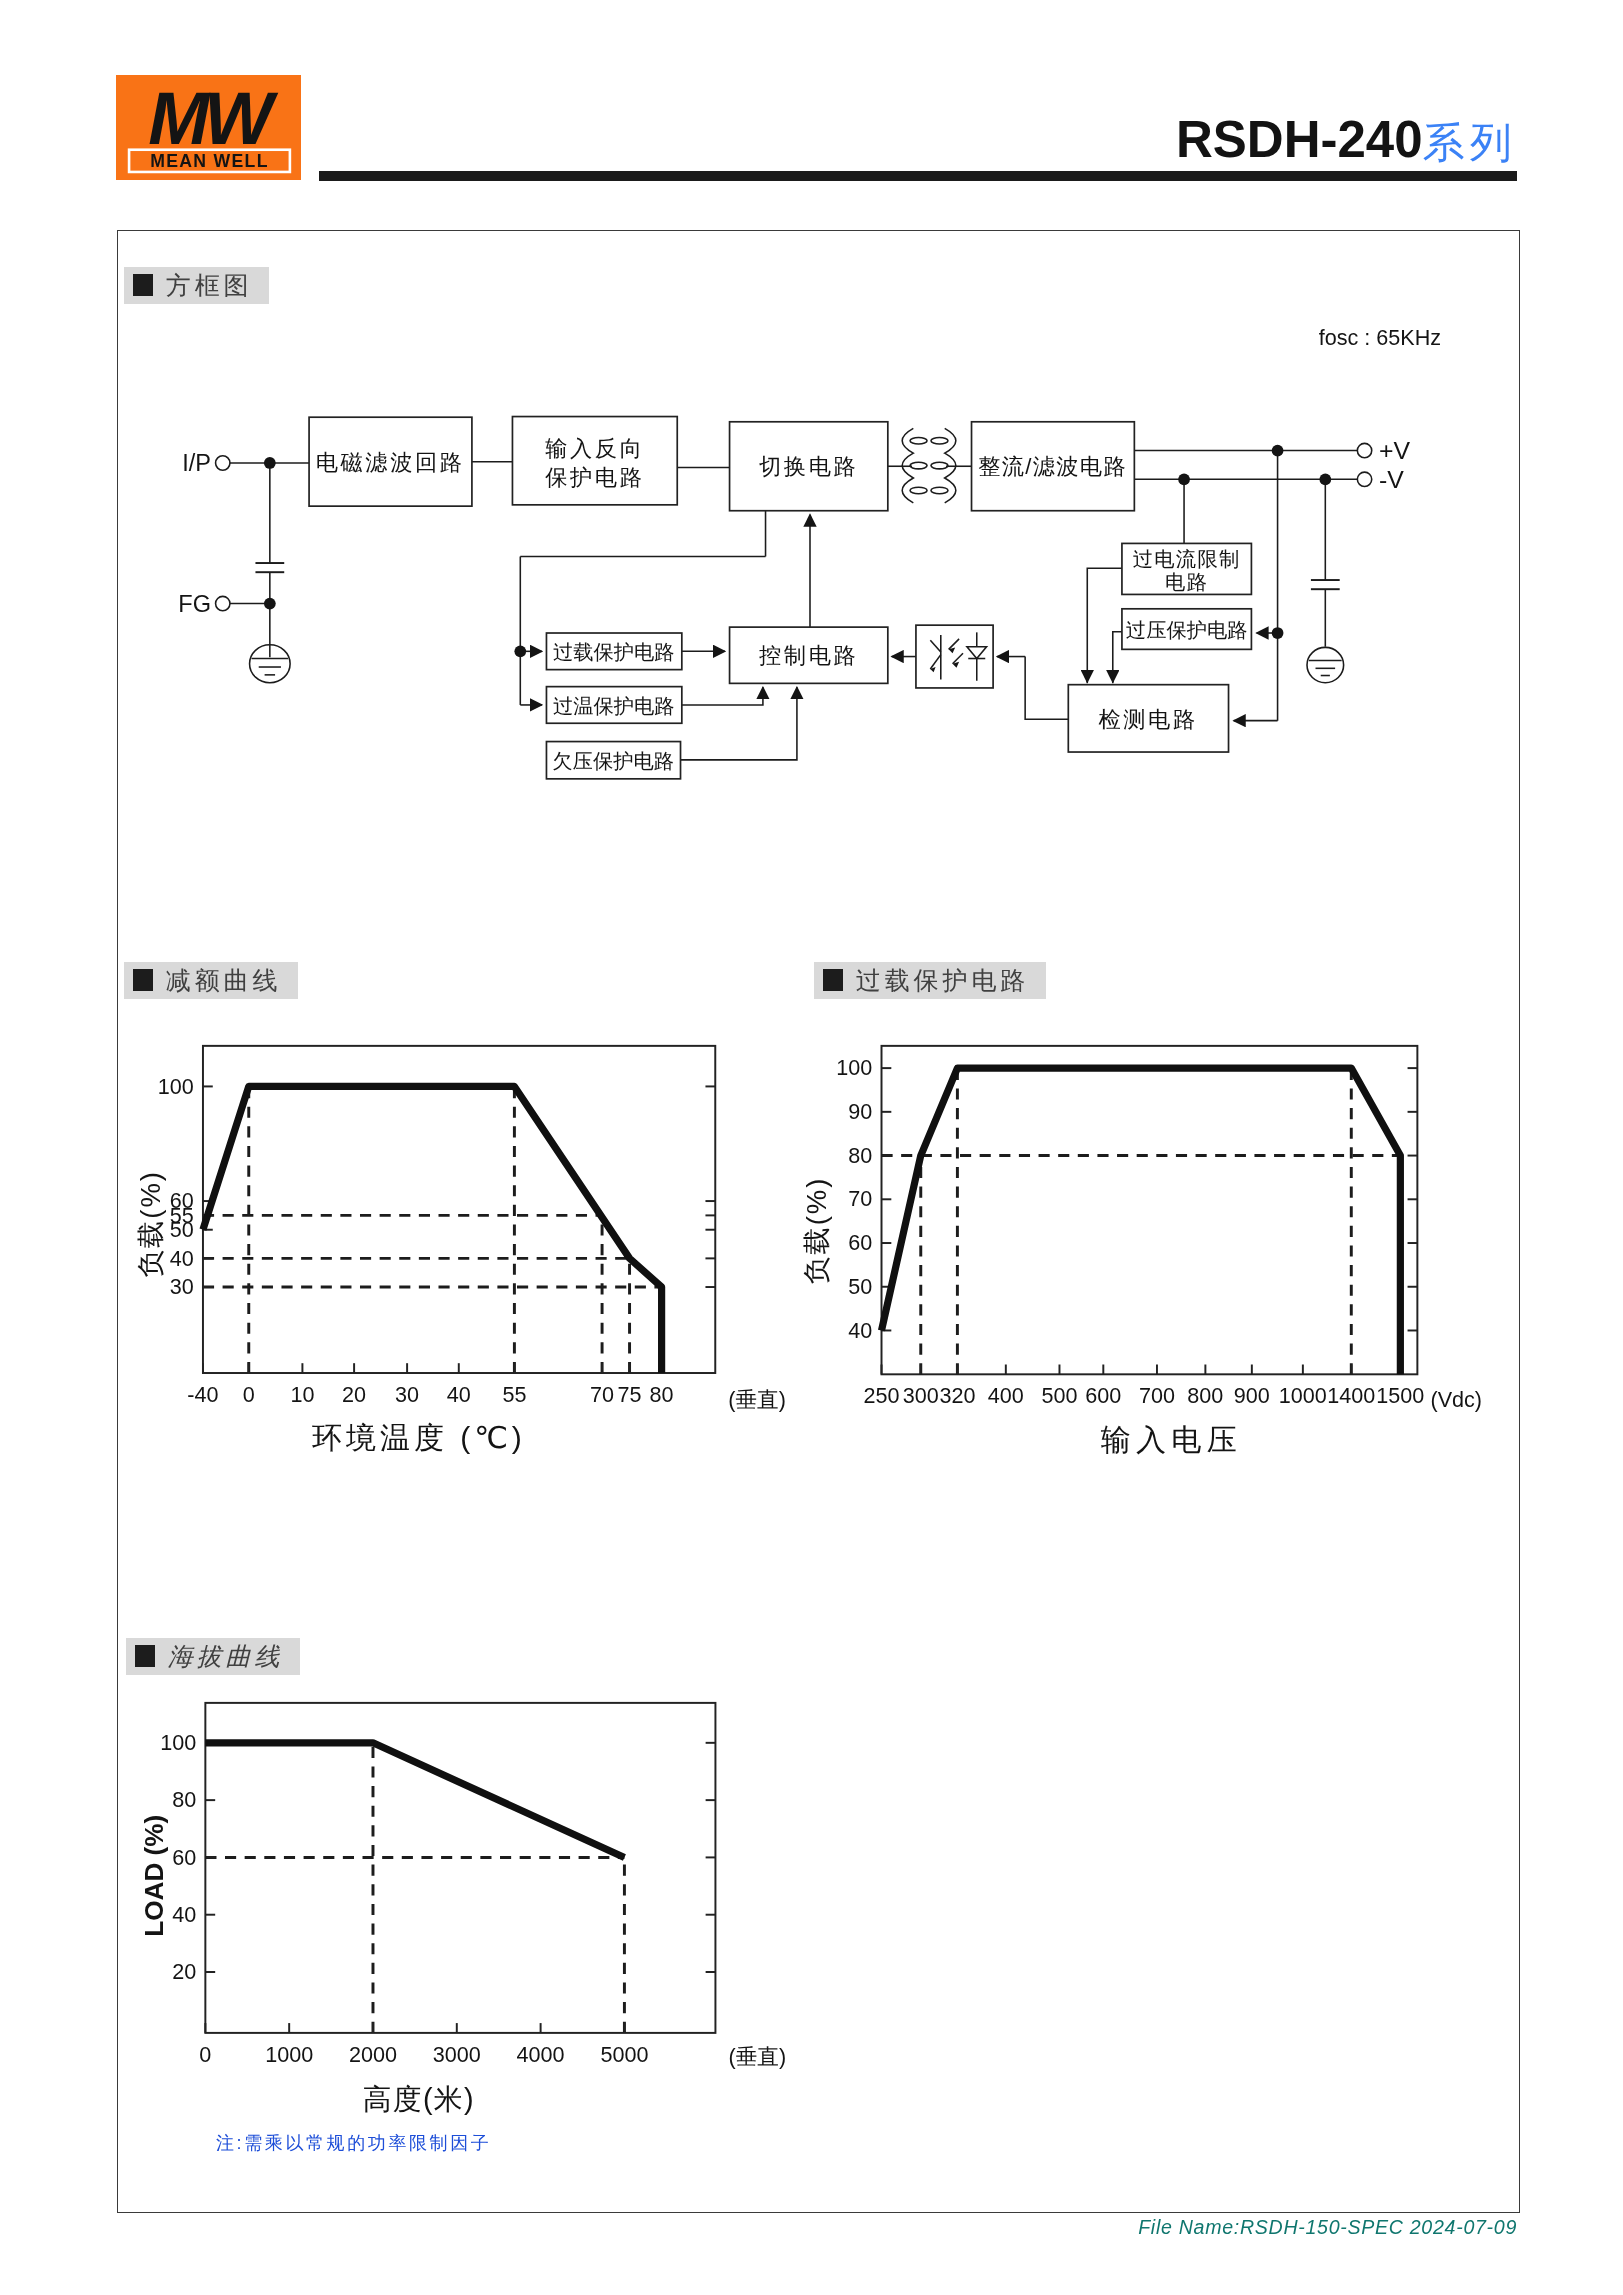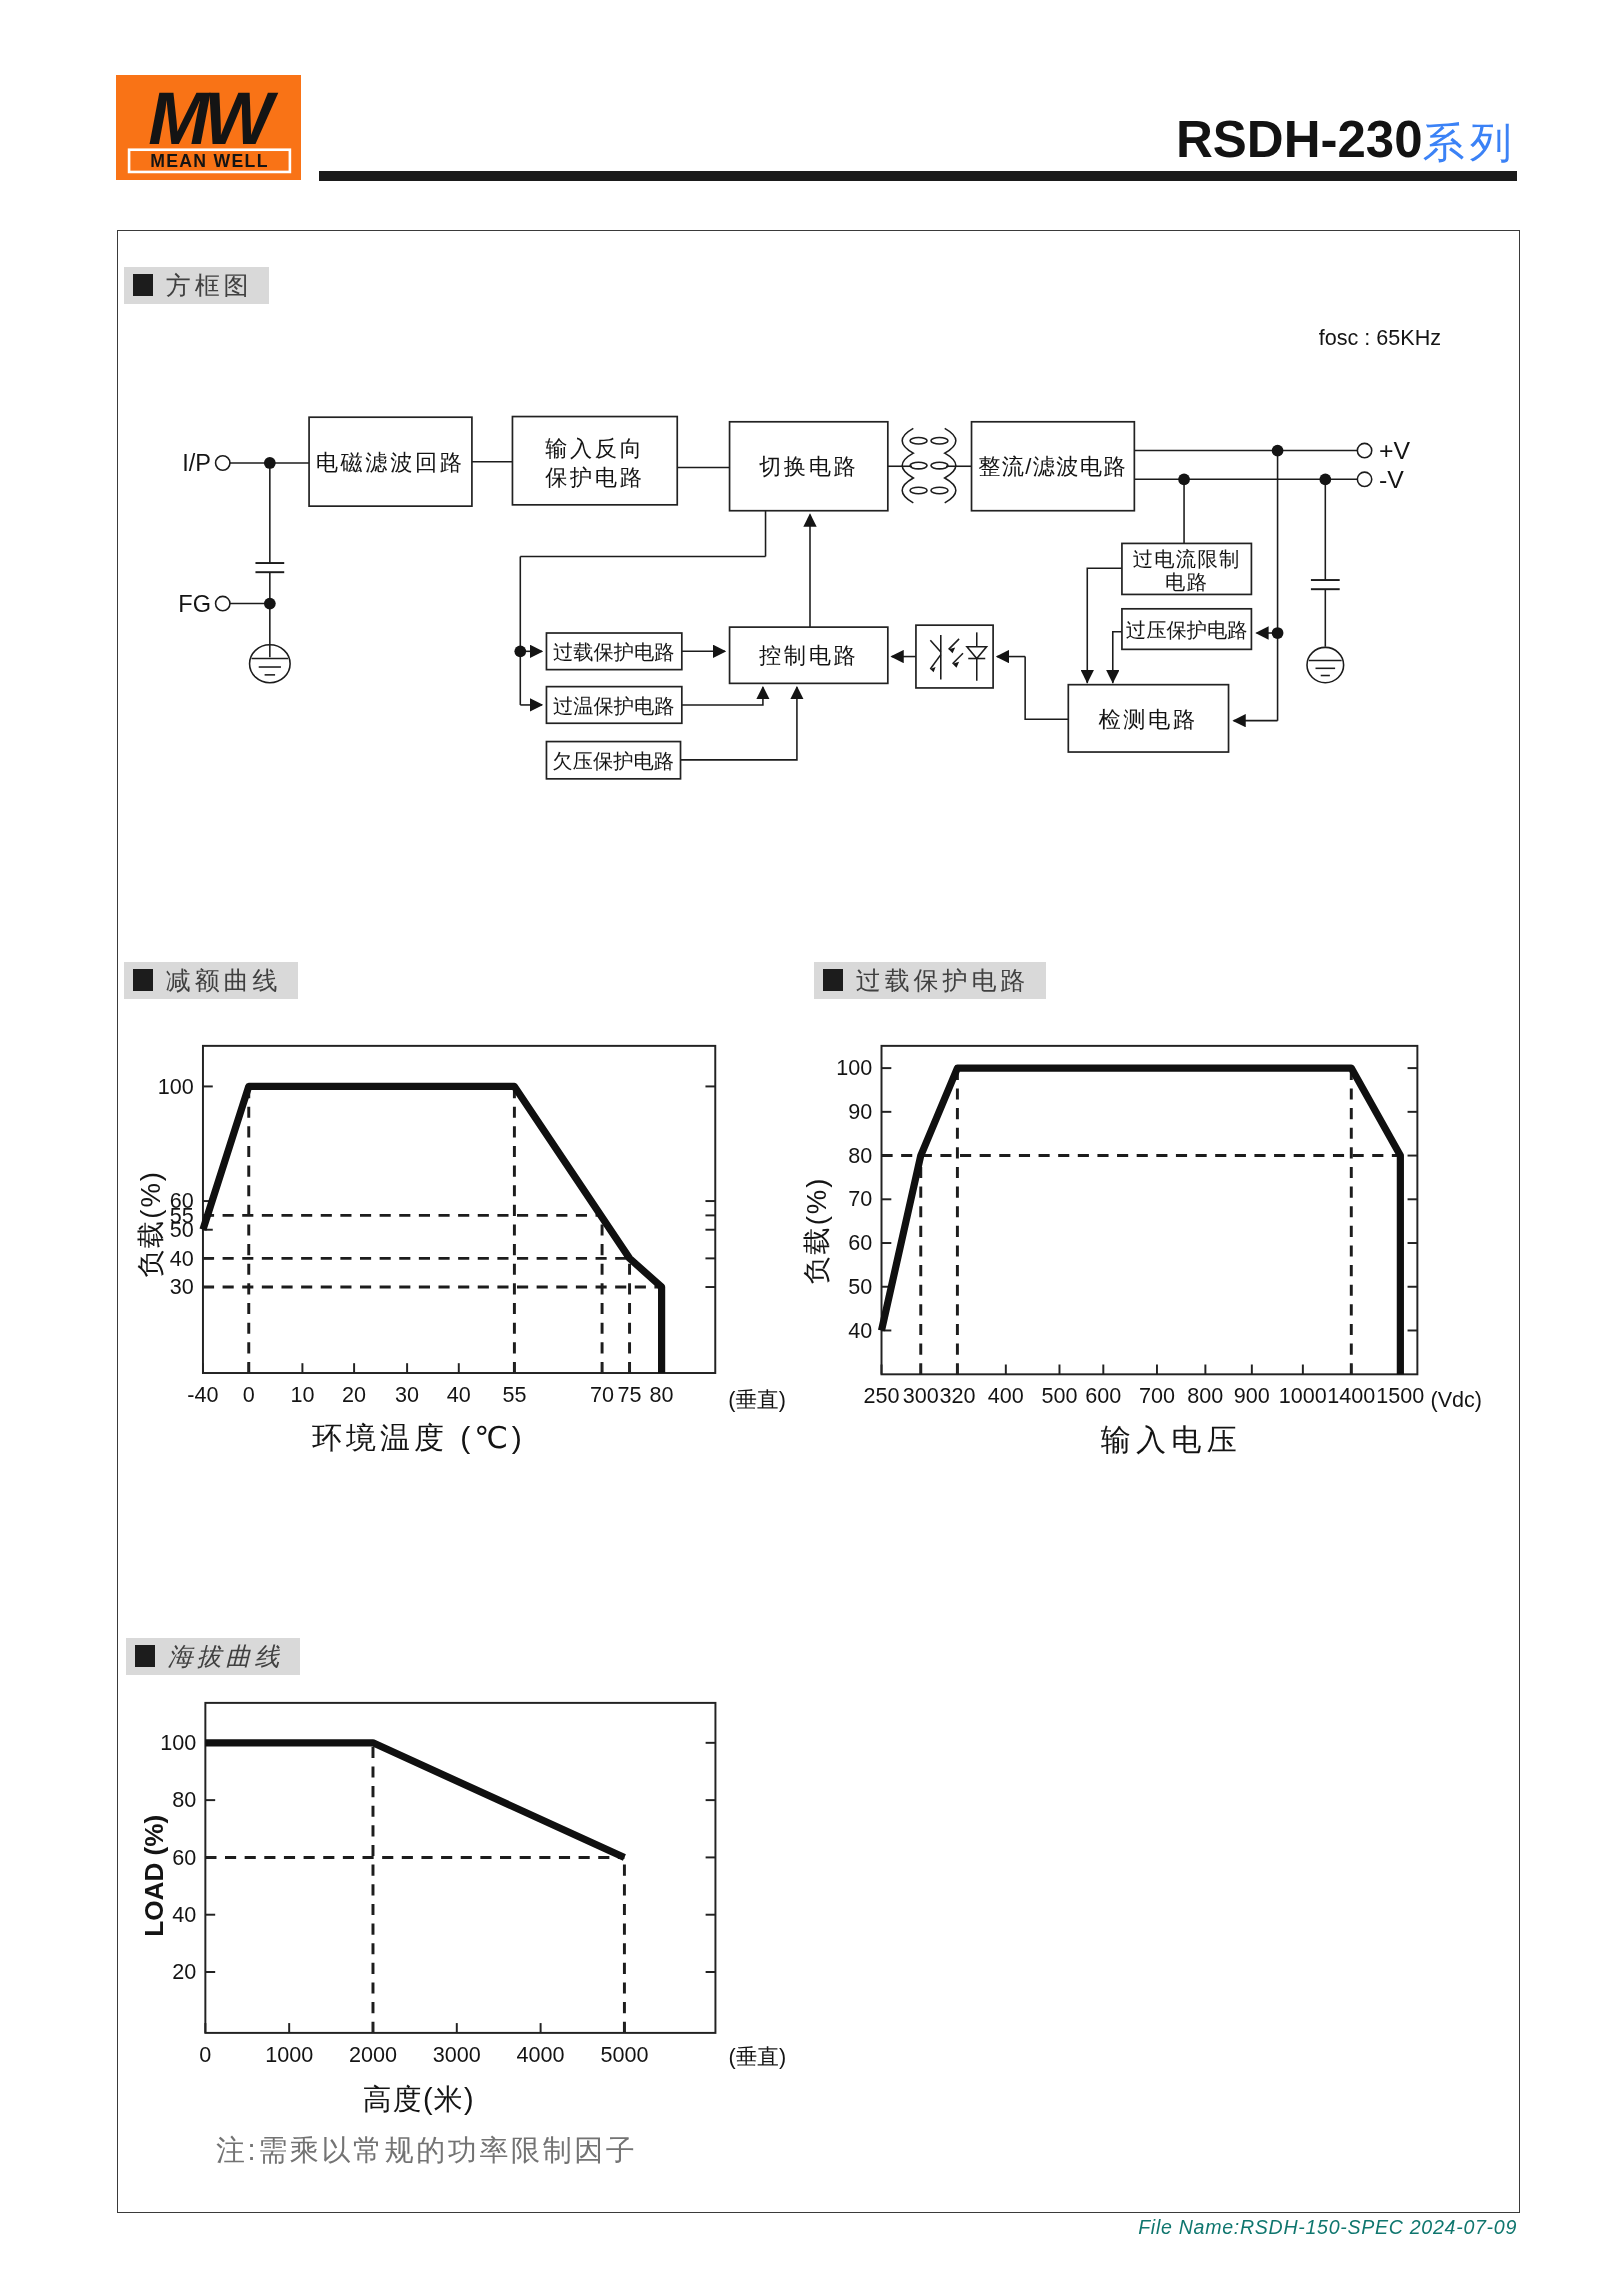--- a/index.html
+++ b/index.html
@@ -32,21 +32,21 @@
   <div class="abs logo">
     <svg width="185" height="105" viewBox="177 115 283 160" style="left:0;top:0;">
       <text x="318" y="220" text-anchor="middle" font-size="112" font-weight="bold" font-style="italic" letter-spacing="-8" fill="#ffffff">MW</text>
       <rect x="197" y="229" width="246" height="34" fill="none" stroke="#ffffff" stroke-width="4"></rect>
       <text x="320" y="256" text-anchor="middle" font-size="27" font-weight="bold" letter-spacing="2" fill="#ffffff">MEAN WELL</text>
     </svg>
   </div>
 
   <div class="abs black-bar"></div>
   <div class="abs model-wrap">
-    <span class="model">RSDH-230</span><span class="model-suffix">系列</span>
+    <span class="model">RSDH-240</span><span class="model-suffix">系列</span>
   </div>
 
   <div class="abs page-border"></div>
 
   <div class="abs sec-head" style="left:124px;top:267px;">
     <span class="sq"></span>
     <span class="lbl">方框图</span>
   </div>
   <div class="abs sec-head" style="left:124px;top:962px;">
     <span class="sq"></span>
@@ -356,18 +356,18 @@
       <text x="300" y="2848" text-anchor="end" font-size="33">60</text>
       <line x1="314" y1="2924.5" x2="329" y2="2924.5" stroke="#222" stroke-width="3"></line>
       <line x1="1078" y1="2924.5" x2="1093" y2="2924.5" stroke="#222" stroke-width="3"></line>
       <text x="300" y="2935.5" text-anchor="end" font-size="33">40</text>
       <line x1="314" y1="3012" x2="329" y2="3012" stroke="#222" stroke-width="3"></line>
       <line x1="1078" y1="3012" x2="1093" y2="3012" stroke="#222" stroke-width="3"></line>
       <text x="300" y="3023" text-anchor="end" font-size="33">20</text>
       <polyline points="314,2662 570,2662 954,2837" fill="none" stroke="#101010" stroke-width="11" stroke-linejoin="round" stroke-linecap="butt"></polyline>
     </svg>
 
-  <div class="abs" style="left:216px;top:2131px;font-size:29px;letter-spacing:2.6px;color:#737373;">注:需乘以常规的功率限制因子</div>
+  <div class="abs" style="left:216px;top:2131px;font-size:18px;letter-spacing:2.6px;color:#1d4ed8;">注:需乘以常规的功率限制因子</div>
 
   <div class="abs footer">File Name:RSDH-150-SPEC  2024-07-09</div>
 
 </div>
 
 
 </body></html>

